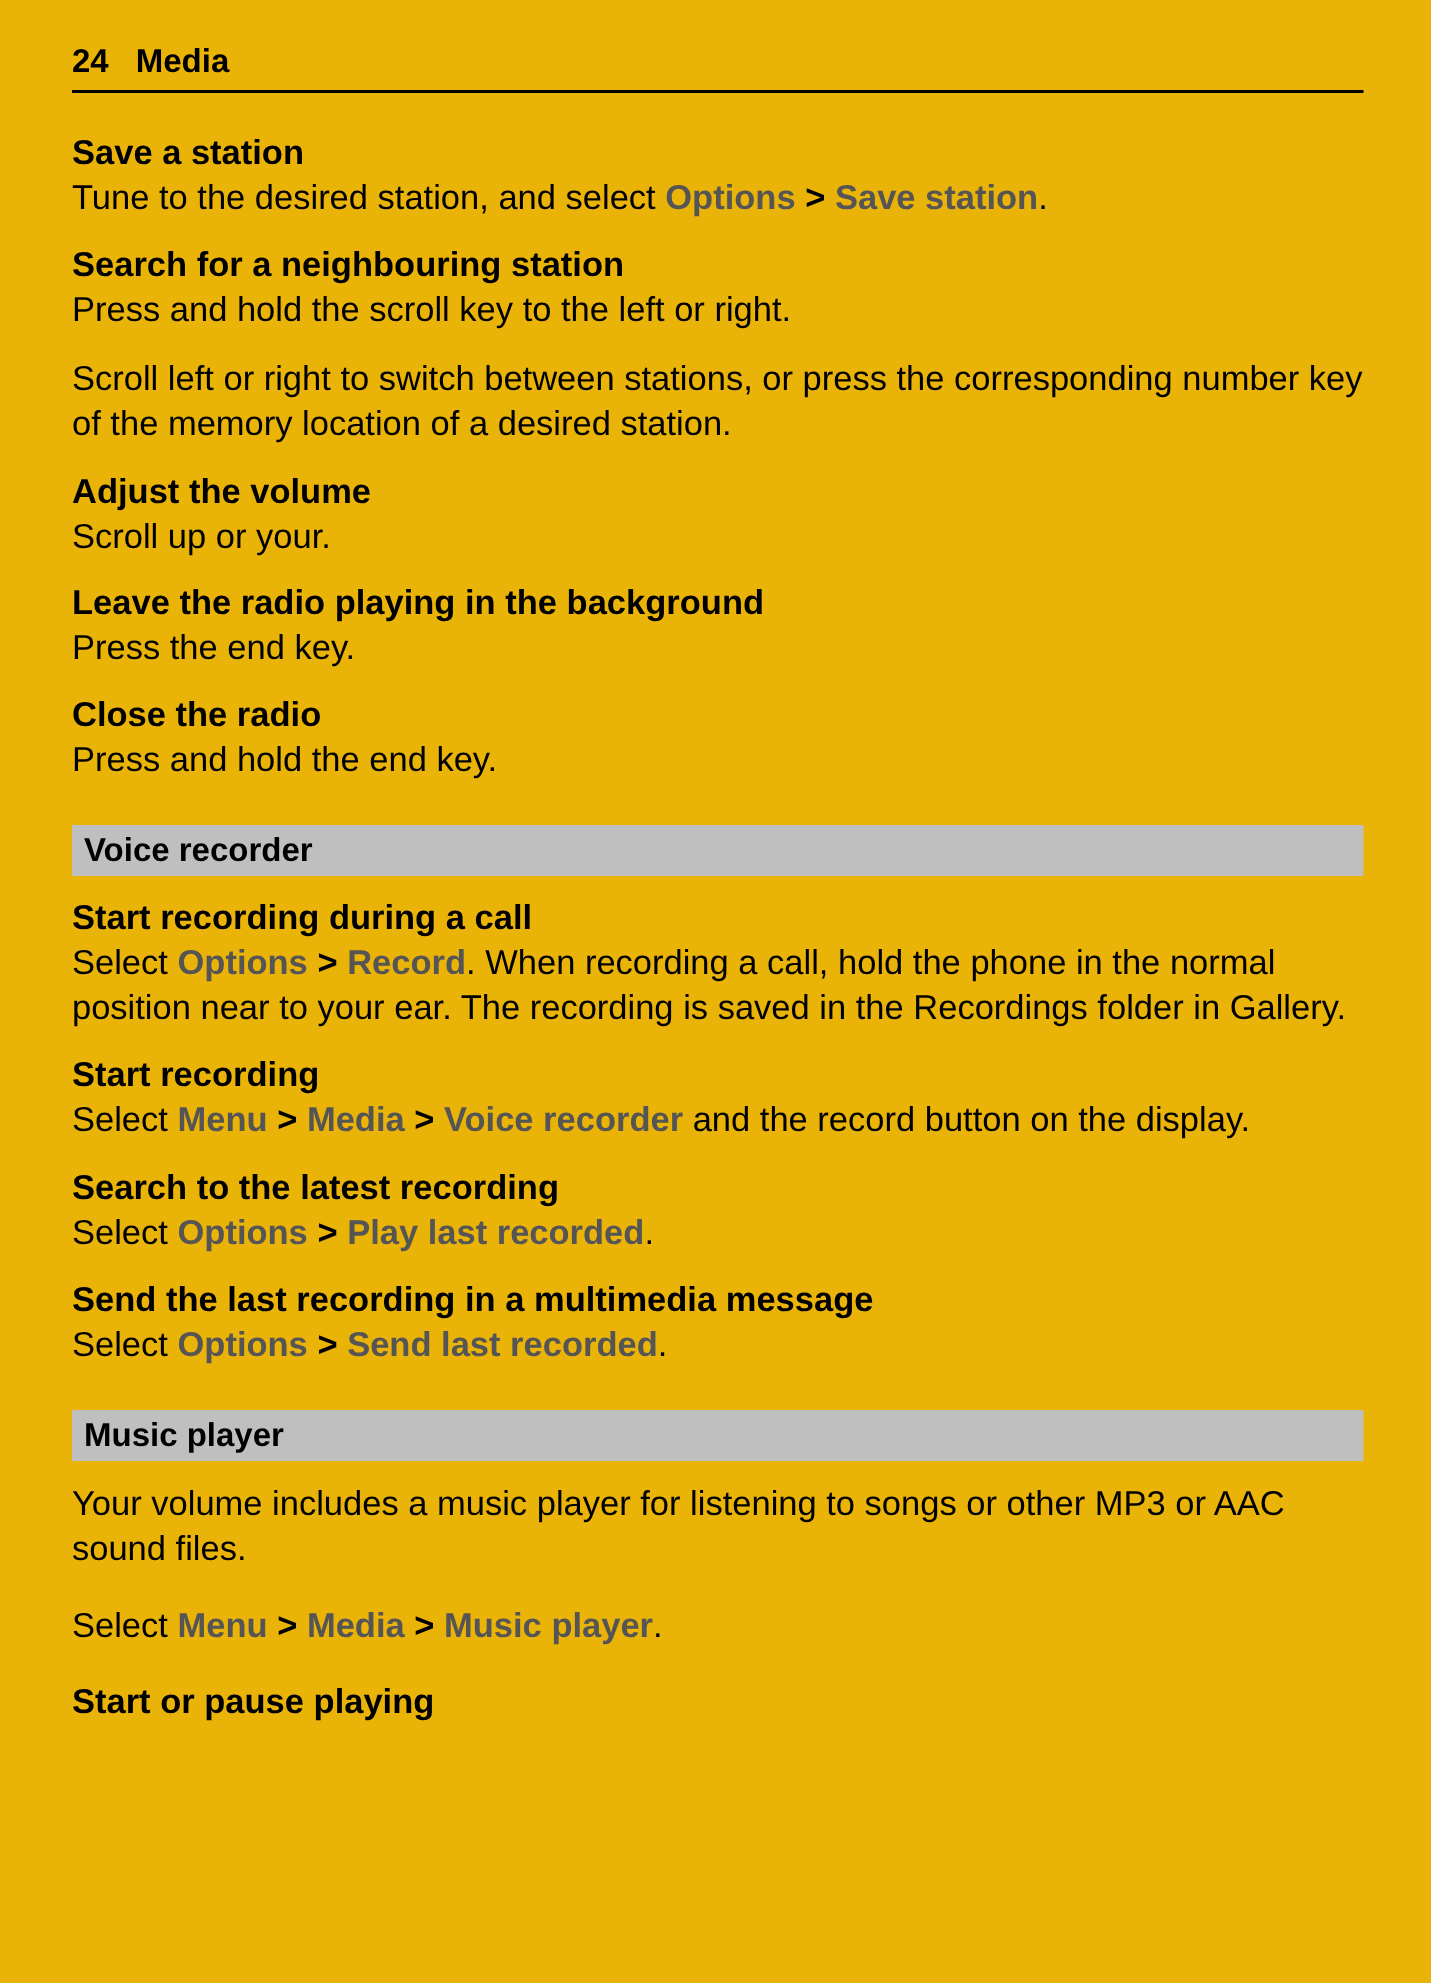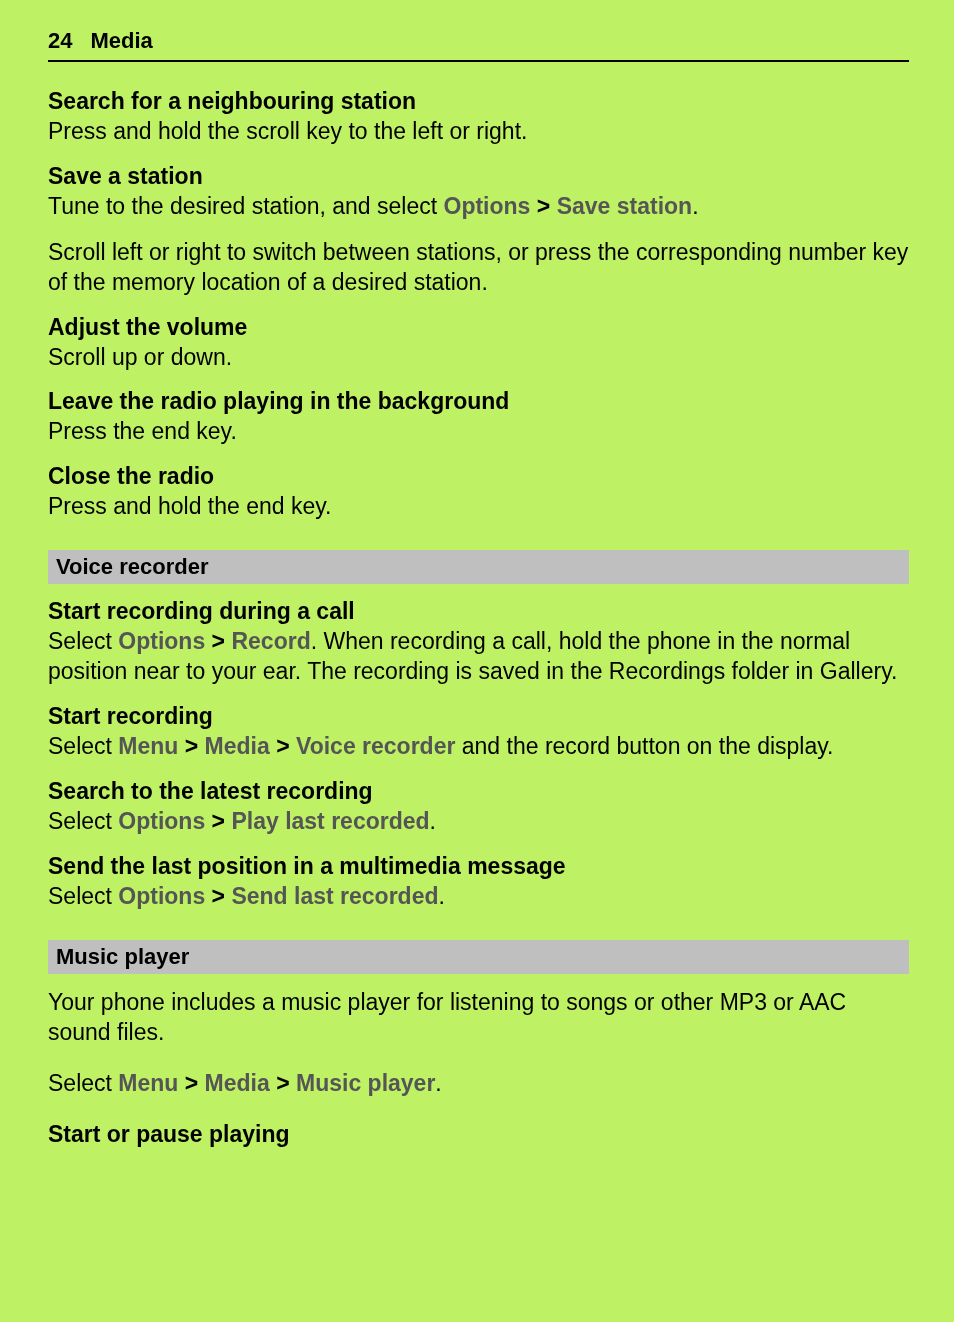--- a/index.html
+++ b/index.html
@@ -5,21 +5,21 @@
   html, body {
     margin: 0;
     padding: 0;
     background: #e8e8e8;
     font-family: Arial, Helvetica, sans-serif;
     color: #000;
   }
   .page {
     width: 954px;
     min-height: 1322px;
-    background: #bef264;
+    background: #eab308;
     box-sizing: border-box;
     padding: 28px 45px 84px 48px;
   }
   .header-row {
     display: flex;
     align-items: baseline;
     gap: 18px;
     font-weight: bold;
     font-size: 22px;
     padding-bottom: 6px;
@@ -64,38 +64,38 @@
 <body>
 
 <div class="page">
 
   <div class="header-row">
     <span>24</span>
     <span>Media</span>
   </div>
 
   <div class="section">
-    <div class="section-title">Search for a neighbouring station</div>
-    <div class="section-body">Press and hold the scroll key to the left or right.</div>
-  </div>
-
-  <div class="section">
     <div class="section-title">Save a station</div>
     <div class="section-body">
       <span>Tune to the desired station, and select </span><span class="bold-inline">Options</span><span class="bold-black"> &gt; </span><span class="bold-inline">Save station</span><span>.</span>
     </div>
+  </div>
+
+  <div class="section">
+    <div class="section-title">Search for a neighbouring station</div>
+    <div class="section-body">Press and hold the scroll key to the left or right.</div>
   </div>
 
   <div class="section">
     <div class="section-body">Scroll left or right to switch between stations, or press the corresponding number key of the memory location of a desired station.</div>
   </div>
 
   <div class="section">
     <div class="section-title">Adjust the volume</div>
-    <div class="section-body">Scroll up or down.</div>
+    <div class="section-body">Scroll up or your.</div>
   </div>
 
   <div class="section">
     <div class="section-title">Leave the radio playing in the background</div>
     <div class="section-body">Press the end key.</div>
   </div>
 
   <div class="section">
     <div class="section-title">Close the radio</div>
     <div class="section-body">Press and hold the end key.</div>
@@ -118,29 +118,29 @@
   </div>
 
   <div class="section">
     <div class="section-title">Search to the latest recording</div>
     <div class="section-body">
       <span>Select </span><span class="bold-inline">Options</span><span class="bold-black"> &gt; </span><span class="bold-inline">Play last recorded</span><span>.</span>
     </div>
   </div>
 
   <div class="section">
-    <div class="section-title">Send the last position in a multimedia message</div>
+    <div class="section-title">Send the last recording in a multimedia message</div>
     <div class="section-body">
       <span>Select </span><span class="bold-inline">Options</span><span class="bold-black"> &gt; </span><span class="bold-inline">Send last recorded</span><span>.</span>
     </div>
   </div>
 
   <div class="subhead">Music player</div>
 
-  <div class="para">Your phone includes a music player for listening to songs or other MP3 or AAC sound files.</div>
+  <div class="para">Your volume includes a music player for listening to songs or other MP3 or AAC sound files.</div>
 
   <div class="para">
     <span>Select </span><span class="bold-inline">Menu</span><span class="bold-black"> &gt; </span><span class="bold-inline">Media</span><span class="bold-black"> &gt; </span><span class="bold-inline">Music player</span><span>.</span>
   </div>
 
   <div class="section">
     <div class="section-title">Start or pause playing</div>
   </div>
 
 </div>

